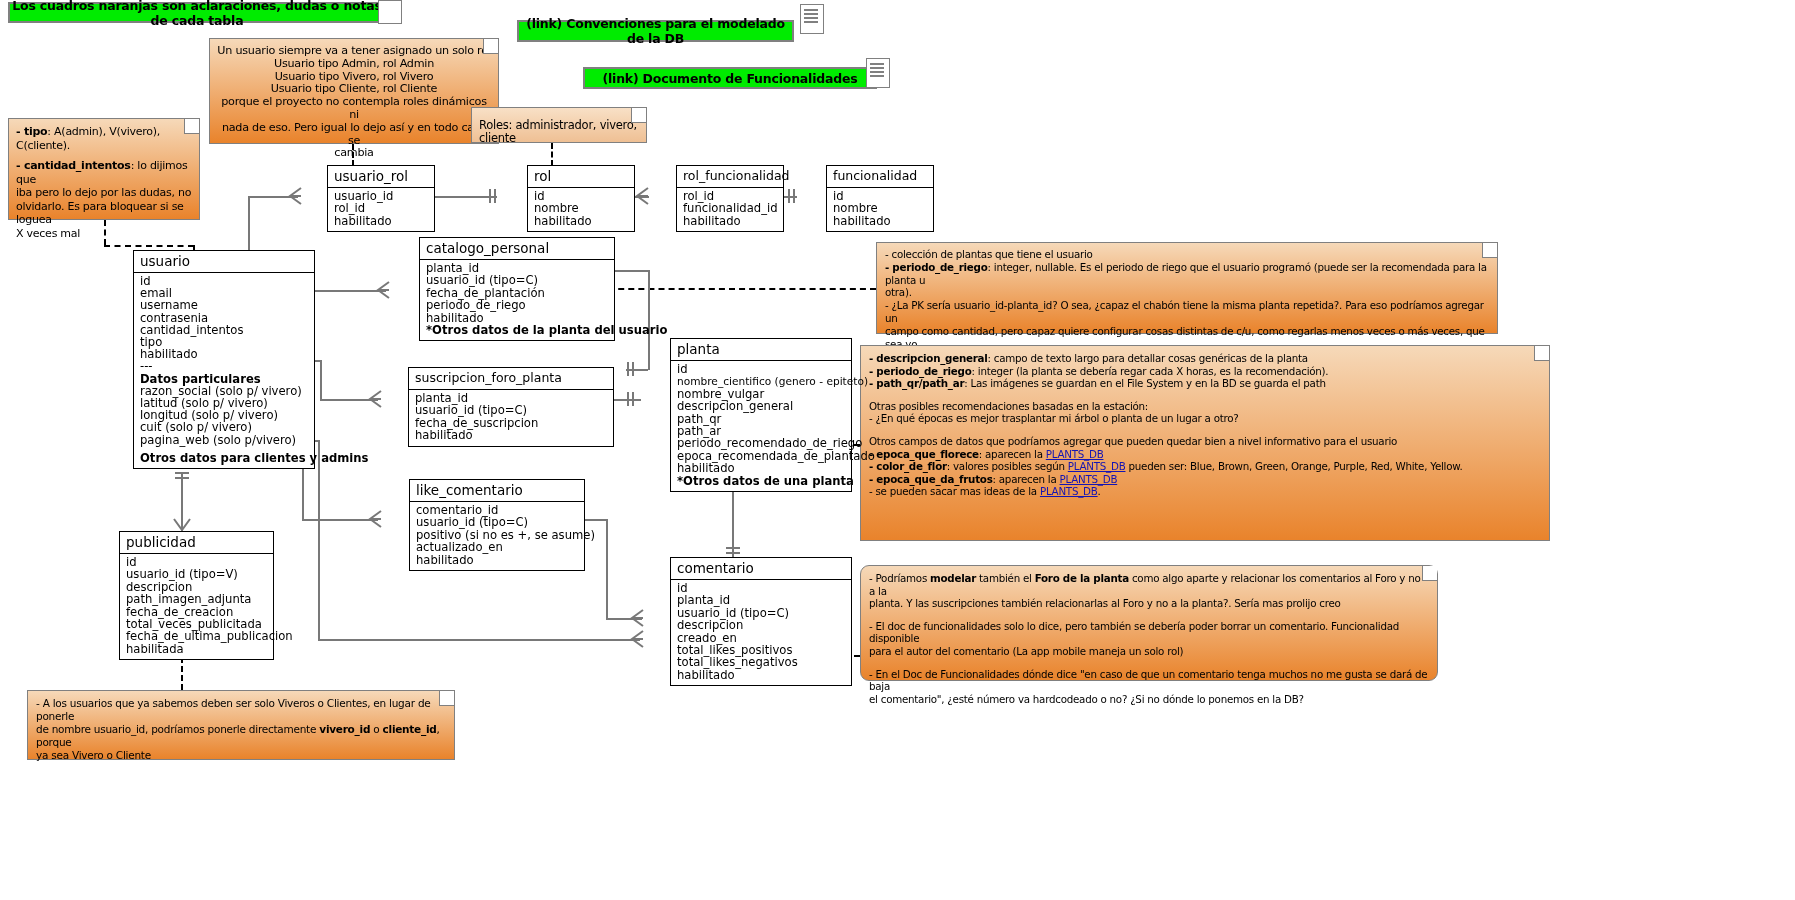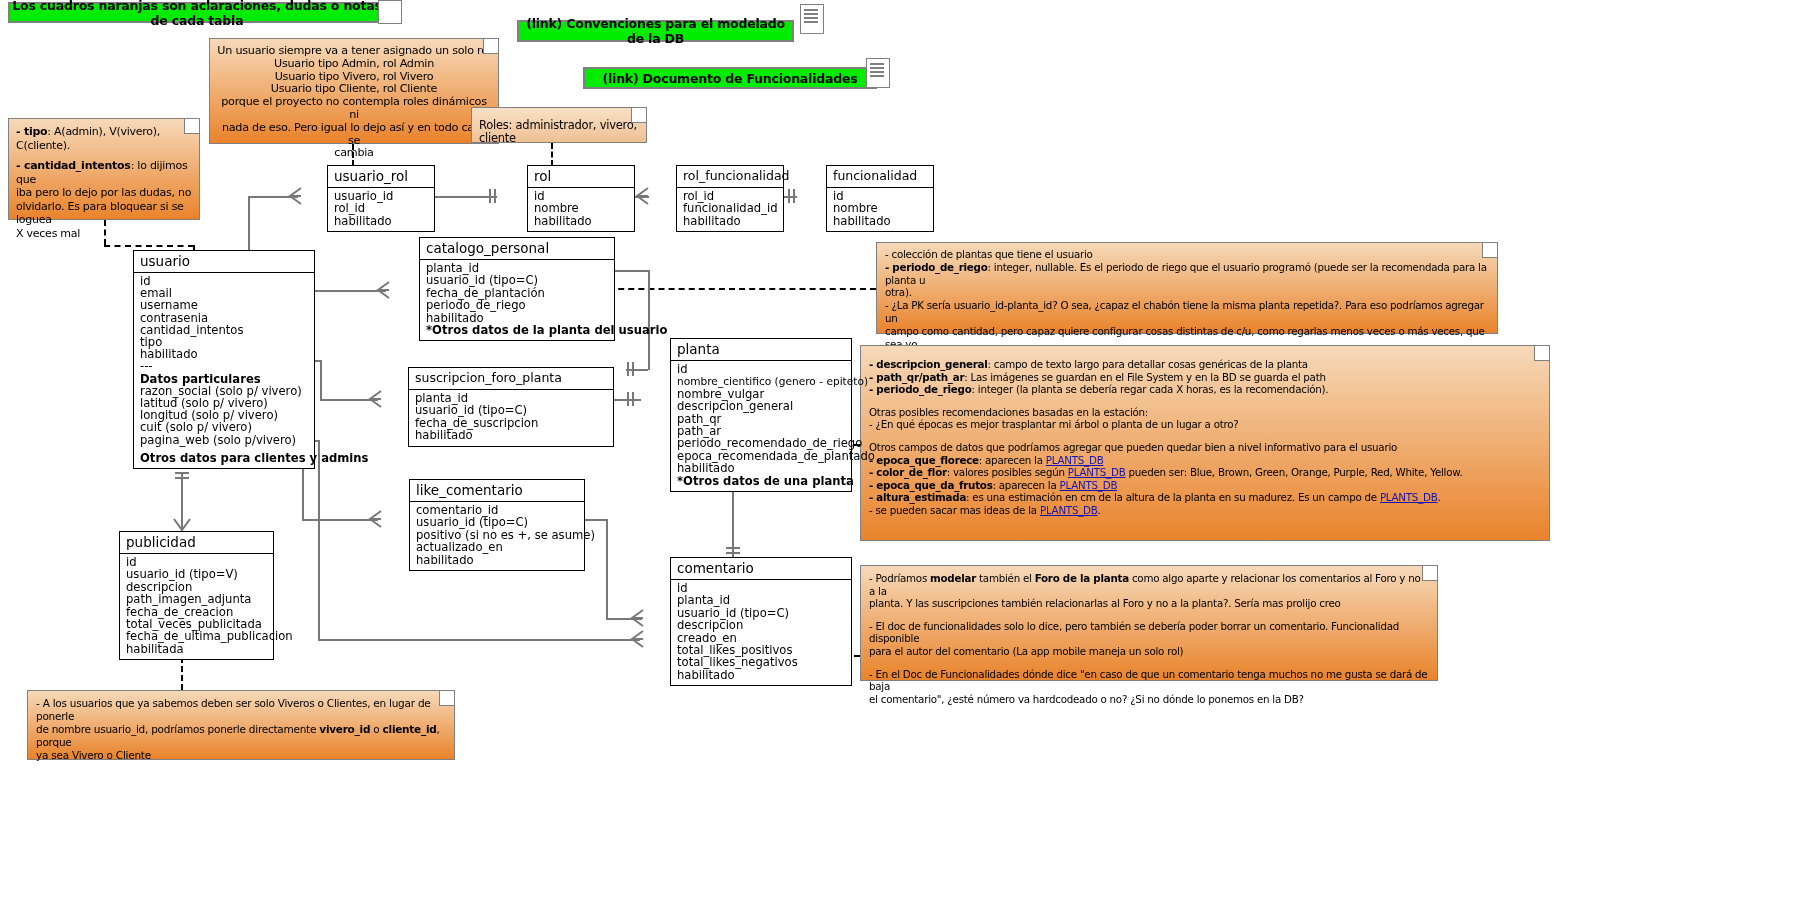--- a/index.html
+++ b/index.html
@@ -151,38 +151,37 @@
   <div class="note" style="left:876px;top:242px;width:622px;height:92px;font-size:10.3px;line-height:12.8px;padding:5px 8px;">
     <span class="fold"></span>
     <span class="ln">- colección de plantas que tiene el usuario</span>
     <span class="ln"><b>- periodo_de_riego</b>: integer, nullable. Es el periodo de riego que el usuario programó (puede ser la recomendada para la planta u</span>
     <span class="ln">otra).</span>
     <span class="ln">- ¿La PK sería usuario_id-planta_id? O sea, ¿capaz el chabón tiene la misma planta repetida?. Para eso podríamos agregar un</span>
     <span class="ln">campo como cantidad, pero capaz quiere configurar cosas distintas de c/u, como regarlas menos veces o más veces, que sea yo,</span>
     <span class="ln">pero algo particular. ¿Se entiende? En ese caso habría que tratar a cada planta de forma distinta y no "agruparlas".</span>
   </div>
 
-  <div class="note" style="left:860px;top:345px;width:690px;height:196px;font-size:10.3px;line-height:12.6px;padding:12px 8px;">
+  <div class="note" style="left:860px;top:345px;width:690px;height:196px;font-size:10.3px;line-height:12.6px;padding:6px 8px;">
     <span class="fold"></span>
     <span class="ln"><b>- descripcion_general</b>: campo de texto largo para detallar cosas genéricas de la planta</span>
+    <span class="ln"><b>- periodo_de_riego</b>: integer (la planta se debería regar cada X horas, es la recomendación).</span>
     <span class="ln"><b>- path_qr/path_ar</b>: Las imágenes se guardan en el File System y en la BD se guarda el path</span>
-    <span class="ln"><b>- periodo_de_riego</b>: integer (la planta se debería regar cada X horas, es la recomendación).</span>
     <span class="ln" style="height:10px;"></span>
     <span class="ln">Otras posibles recomendaciones basadas en la estación:</span>
     <span class="ln">- ¿En qué épocas es mejor trasplantar mi árbol o planta de un lugar a otro?</span>
     <span class="ln" style="height:10px;"></span>
     <span class="ln">Otros campos de datos que podríamos agregar que pueden quedar bien a nivel informativo para el usuario</span>
     <span class="ln"><b>- epoca_que_florece</b>: aparecen la <u style="color:#1414b4;">PLANTS_DB</u></span>
     <span class="ln"><b>- color_de_flor</b>: valores posibles según <u style="color:#1414b4;">PLANTS_DB</u> pueden ser: Blue, Brown, Green, Orange, Purple, Red, White, Yellow.</span>
     <span class="ln"><b>- epoca_que_da_frutos</b>: aparecen la <u style="color:#1414b4;">PLANTS_DB</u></span>
-    <span class="ln"><b>- altura_estimada</b>: es una estimación en cm de la altura de la planta en su madurez. Es un campo de <u style="color:#1414b4;">PLANTS_DB</u>.</span>
     <span class="ln">- se pueden sacar mas ideas de la <u style="color:#1414b4;">PLANTS_DB</u>.</span>
   </div>
 
-  <div class="note" style="left:860px;top:565px;width:578px;height:116px;font-size:10.3px;line-height:12.6px;padding:6px 8px;">
+  <div class="note" style="left:860px;top:565px;width:578px;height:116px;font-size:10.3px;line-height:12.6px;padding:6px 8px;border-radius:9px;">
     <span class="fold"></span>
     <span class="ln">- Podríamos <b>modelar</b> también el <b>Foro de la planta</b> como algo aparte y relacionar los comentarios al Foro y no a la</span>
     <span class="ln">planta. Y las suscripciones también relacionarlas al Foro y no a la planta?. Sería mas prolijo creo</span>
     <span class="ln" style="height:10px;"></span>
     <span class="ln">- El doc de funcionalidades solo lo dice, pero también se debería poder borrar un comentario. Funcionalidad disponible</span>
     <span class="ln">para el autor del comentario (La app mobile maneja un solo rol)</span>
     <span class="ln" style="height:10px;"></span>
     <span class="ln">- En el Doc de Funcionalidades dónde dice "en caso de que un comentario tenga muchos no me gusta se dará de baja</span>
     <span class="ln">el comentario", ¿esté número va hardcodeado o no? ¿Si no dónde lo ponemos en la DB?</span>
   </div>

